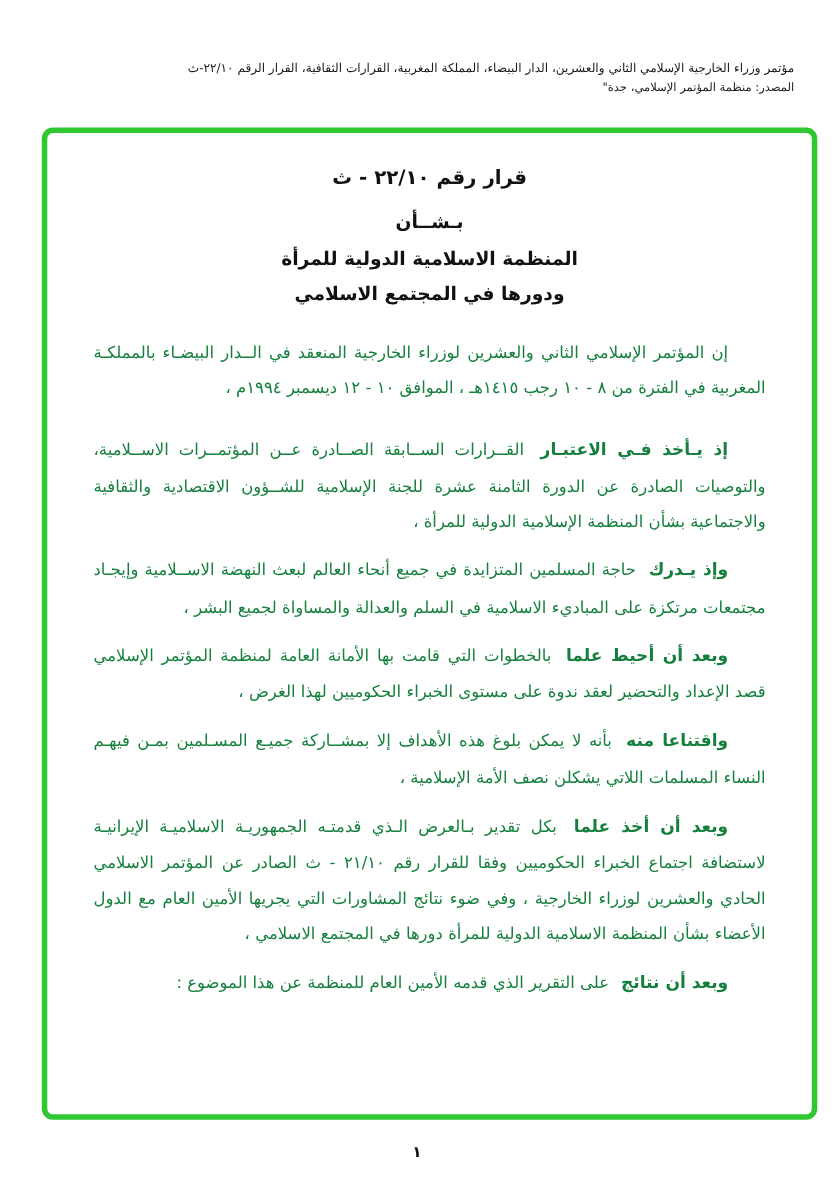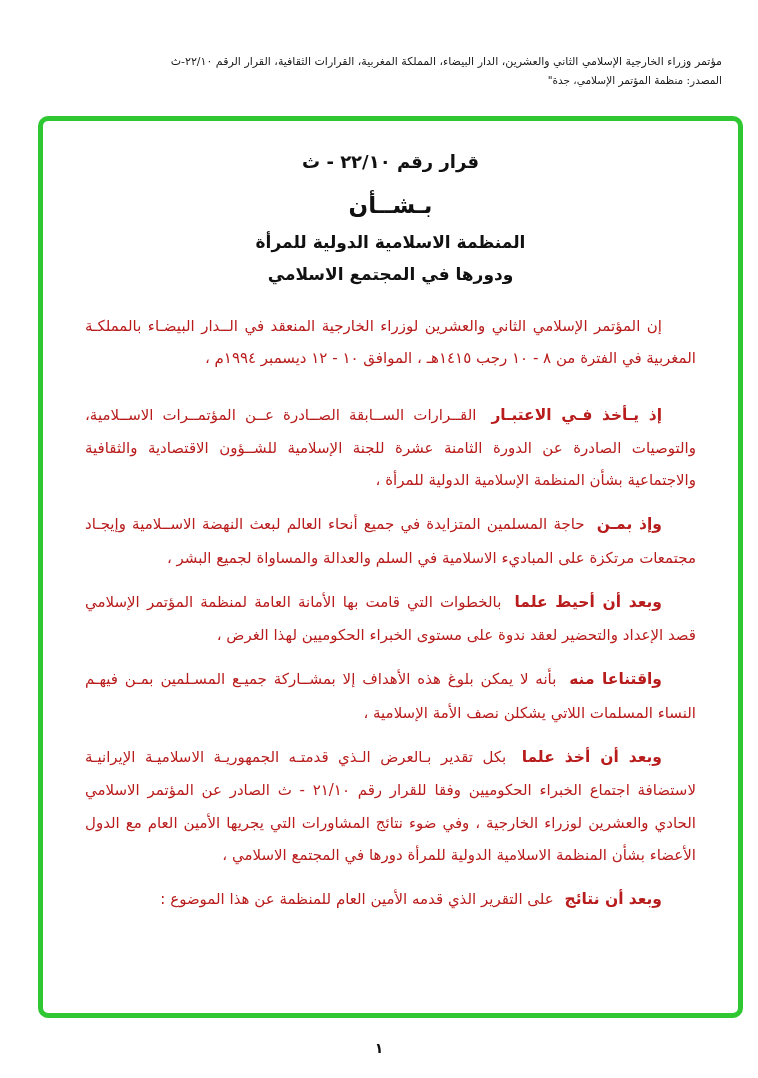--- a/index.html
+++ b/index.html
@@ -41,31 +41,31 @@
   .doc-inner {
     padding: 30px 42px 20px 42px;
     direction: rtl;
   }
   .title-block {
     text-align: center;
     font-weight: bold;
     margin-bottom: 26px;
   }
   .title-line1 { font-size: 18px; margin-bottom: 20px; letter-spacing: 1px; }
-  .title-line2 { font-size: 23px; margin-bottom: 14px; letter-spacing: 2px; }
+  .title-line2 { font-size: 17px; margin-bottom: 14px; letter-spacing: 2px; }
   .title-line3 { font-size: 17px; margin-bottom: 12px; }
   .title-line4 { font-size: 17px; }
   .para {
     direction: rtl;
     text-align: justify;
     font-size: 15px;
     line-height: 2.15;
     text-indent: 34px;
     margin-bottom: 12px;
-    color: #b91c1c;
+    color: #15803d;
   }
   .para.first { margin-bottom: 24px; }
   .para .lead {
     font-weight: bold;
     font-size: 15.5px;
     padding-inline-end: 6px;
   }
   .page-number {
     position: absolute;
     bottom: 22px;
@@ -98,21 +98,21 @@
     <p class="para first">
       <span>إن المؤتمر الإسلامي الثاني والعشرين لوزراء الخارجية المنعقد في الــدار البيضـاء بالمملكـة المغربية في الفترة من ٨ - ١٠ رجب ١٤١٥هـ ، الموافق ١٠ - ١٢ ديسمبر ١٩٩٤م ،</span>
     </p>
 
     <p class="para">
       <span class="lead">إذ يـأخذ فـي الاعتبـار</span>
       <span>القــرارات الســابقة الصــادرة عــن المؤتمــرات الاســلامية، والتوصيات الصادرة عن الدورة الثامنة عشرة للجنة الإسلامية للشــؤون الاقتصادية والثقافية والاجتماعية بشأن المنظمة الإسلامية الدولية للمرأة ،</span>
     </p>
 
     <p class="para">
-      <span class="lead">وإذ بمـن</span>
+      <span class="lead">وإذ يـدرك</span>
       <span>حاجة المسلمين المتزايدة في جميع أنحاء العالم لبعث النهضة الاســلامية وإيجـاد مجتمعات مرتكزة على المباديء الاسلامية في السلم والعدالة والمساواة لجميع البشر ،</span>
     </p>
 
     <p class="para">
       <span class="lead">وبعد أن أحيط علما</span>
       <span>بالخطوات التي قامت بها الأمانة العامة لمنظمة المؤتمر الإسلامي قصد الإعداد والتحضير لعقد ندوة على مستوى الخبراء الحكوميين لهذا الغرض ،</span>
     </p>
 
     <p class="para">
       <span class="lead">واقتناعا منه</span>

